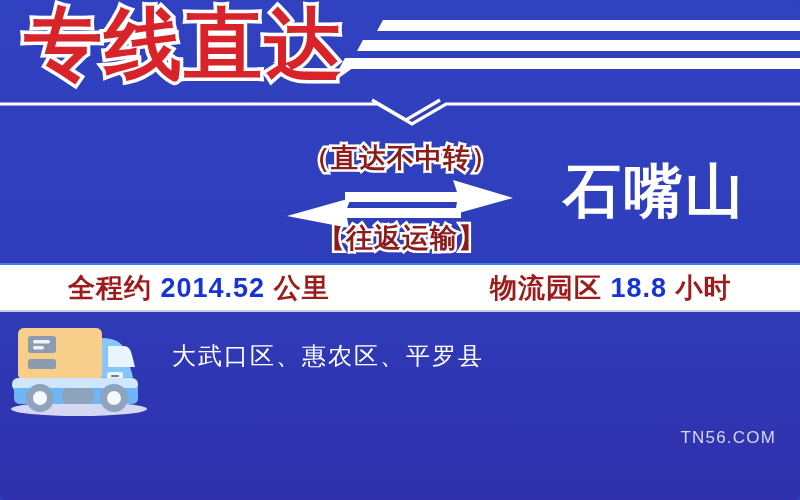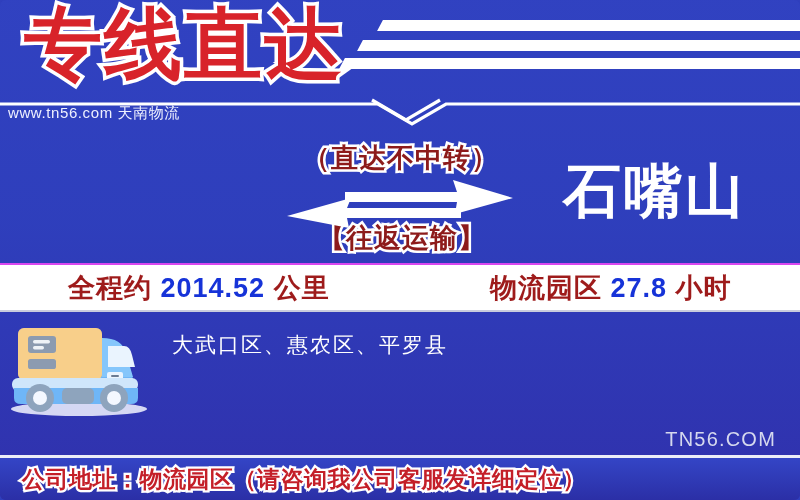--- a/index.html
+++ b/index.html
@@ -63,45 +63,45 @@
   .cap.top{left:303px;top:140px;}
   .cap.bot{left:318px;top:220px;}
 
   
   .arrows{position:absolute;left:285px;top:180px;width:230px;height:48px;}
 
   
   .band{
     position:absolute;left:0;top:263px;width:800px;height:49px;
     background:#ffffff;
-    border-top:2px solid #d946ef;border-bottom:2px solid #c9ccdd;
+    border-top:2px solid #3b82f6;border-bottom:2px solid #c9ccdd;
     box-sizing:border-box;
   }
   .band-item{
     position:absolute;top:50%;transform:translateY(-50%);
     font-size:27px;font-weight:bold;white-space:nowrap;color:#9e1b1b;
     letter-spacing:1px;
   }
   .band-item.d1{left:68px;}
   .band-item.d2{left:490px;}
   .band-item .num{color:#1633d8;font-weight:bold;}
 
   
   .truck{position:absolute;left:4px;top:318px;width:150px;height:98px;}
 
   
   .coverage{
-    position:absolute;left:172px;top:331px;
-    font-size:21px;color:#ffffff;letter-spacing:2px;white-space:nowrap;font-family:Liberation Mono, monospace;
+    position:absolute;left:172px;top:340px;
+    font-size:24px;color:#ffffff;letter-spacing:2px;white-space:nowrap;font-family:Liberation Mono, monospace;
   }
 
   
   .watermark{
     position:absolute;right:24px;top:428px;
-    font-size:20px;color:#d5d8ee;letter-spacing:1.2px;white-space:nowrap;
+    font-size:17px;color:#d5d8ee;letter-spacing:1.2px;white-space:nowrap;
   }
 
   
   .bottom-band{
     position:absolute;left:0;bottom:0;width:800px;height:42px;
     background:linear-gradient(180deg,#3445c6 0%,#2b2fa6 100%);
     border-top:3px solid #eceef8;
   }
   .bottom-text{
     position:absolute;left:22px;top:50%;transform:translateY(-50%);
@@ -123,41 +123,40 @@
     <div class="stripe s3"></div>
   </div>
 
   <div class="headline">专线直达</div>
 
   <svg class="divider" viewBox="0 0 800 34" preserveAspectRatio="none">
     <path d="M0,6 L378,6 L412,26 L446,6 L800,6" fill="none" stroke="#ffffff" stroke-width="3.2"></path>
     <path d="M372,2 L406,22 L440,2" fill="none" stroke="#ffffff" stroke-width="3.2"></path>
   </svg>
 
-  <div class="siteline">www.tn56.com 天南物流</div>
 
   <div class="city right">石嘴山</div>
 
   <div class="cap bot">【往返运输】</div>
   <div class="cap top">（直达不中转）</div>
 
   <svg class="arrows" viewBox="0 0 230 48">
     <path d="M228,18 L168,0 L172,12 L60,12 L60,22 L172,22 L170,34 Z" fill="#ffffff"></path>
     <path d="M2,36 L66,18 L62,28 L176,28 L176,38 L62,38 L64,48 Z" fill="#ffffff"></path>
   </svg>
 
   <div class="band">
     <div class="band-item d1">
       <span>全程约</span>
       <span class="num">2014.52</span>
       <span>公里</span>
     </div>
     <div class="band-item d2">
       <span>物流园区</span>
-      <span class="num">27.8</span>
+      <span class="num">18.8</span>
       <span>小时</span>
     </div>
   </div>
 
   <svg class="truck" viewBox="0 0 150 98">
     <ellipse cx="75" cy="91" rx="68" ry="7" fill="#f2f5ff" opacity=".85"></ellipse>
     <path d="M96,22 q22,0 26,16 l8,26 -34,0 Z" fill="#6fb6f7"></path>
     <rect x="14" y="10" width="84" height="52" rx="6" fill="#f6c97e"></rect>
     <rect x="14" y="10" width="84" height="52" rx="6" fill="#fbd89a" opacity=".45"></rect>
     <rect x="24" y="18" width="28" height="17" rx="3" fill="#8c9bb0"></rect>
@@ -174,17 +173,14 @@
     <circle cx="36" cy="80" r="14" fill="#8ea4bd"></circle>
     <circle cx="36" cy="80" r="7" fill="#f4f8ff"></circle>
     <circle cx="110" cy="80" r="14" fill="#8ea4bd"></circle>
     <circle cx="110" cy="80" r="7" fill="#f4f8ff"></circle>
   </svg>
 
   <div class="coverage">大武口区、惠农区、平罗县</div>
 
   <div class="watermark">TN56.COM</div>
 
-  <div class="bottom-band">
-    <div class="bottom-text">公司地址：物流园区（请咨询我公司客服发详细定位）</div>
-  </div>
 
 </div>
 
 </body></html>

